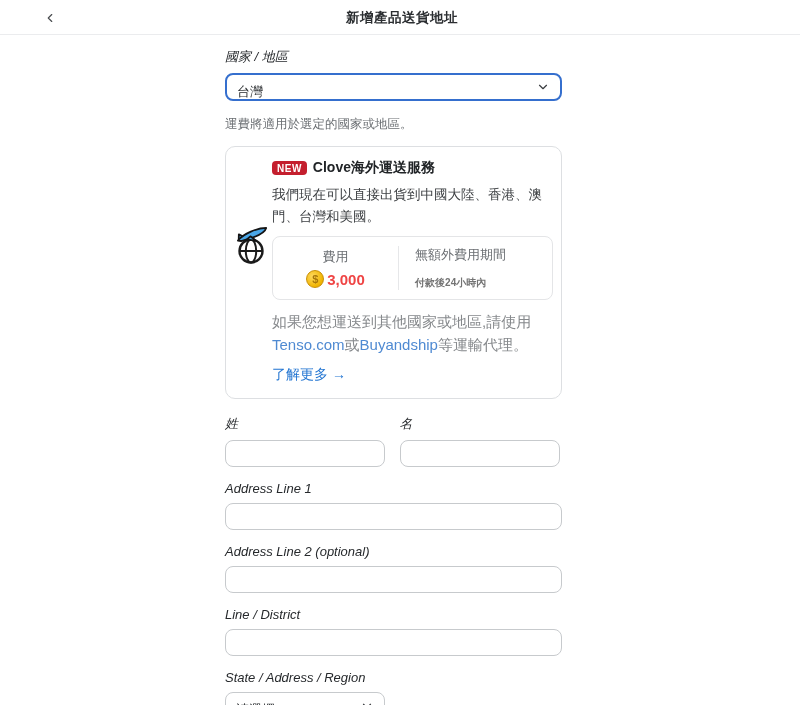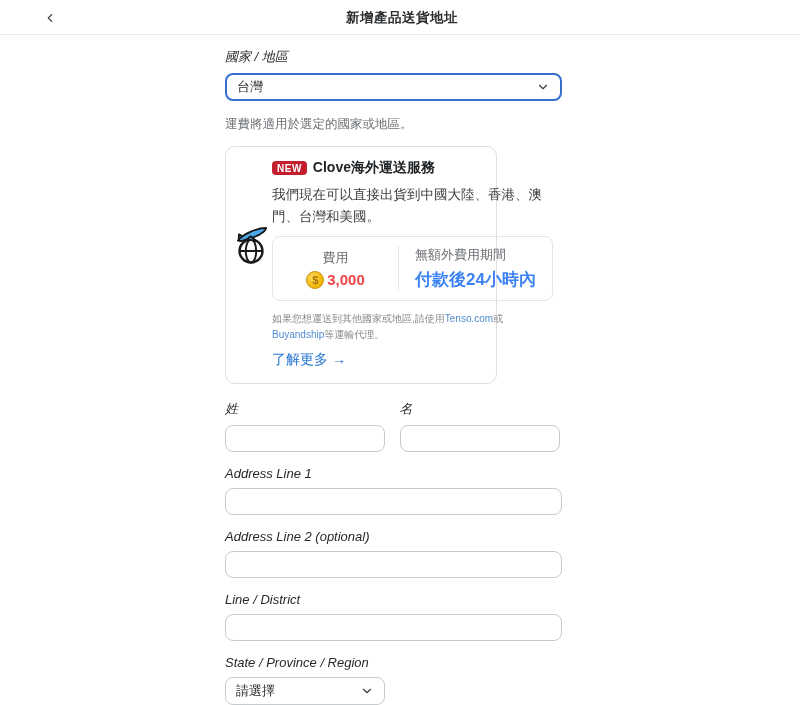--- a/index.html
+++ b/index.html
@@ -15,35 +15,35 @@
                   font-size: 13.5px; font-weight: 600; color: #2b2e31; letter-spacing: .5px; }
 
   
   .main { padding-left: 225px; padding-top: 13px; width: 562px; }
 
   .field-label { font-size: 13px; color: #26292c; margin-bottom: 7px; font-style: italic; }
   .mt { margin-top: 14px; }
 
   .select, .input {
     height: 28px; border: 1px solid #c7cacd; border-radius: 8px; background: #fff;
-    font-size: 13px; color: #26292c; padding: 0 10px; width: 337px;
-    display: flex; align-items: center; position: relative;
+    font-size: 13px; color: #26292c; padding: 8px 10px; width: 337px;
+    display: flex; align-items: flex-start; position: relative;
   }
   .input { height: 27px; }
   input.input { display: inline-block; line-height: 25px; }
   input.input::placeholder { color: #9aa0a5; opacity: 1; }
   .select { cursor: pointer; }
   .select .chev { position: absolute; right: 10px; top: 50%; margin-top: -7px; color: #3a3d40; }
   .select.focused { border: 2px solid #356fce; height: 28px; }
   .select.small, .input.small { width: 160px; }
 
   .helper { font-size: 12.5px; color: #6a6e72; margin-top: 15px; }
 
   
-  .card { margin-top: 13px; width: 272px; border: 1px solid #dddfe2; border-radius: 10px;
+  .card { margin-top: 13px; width: 337px; border: 1px solid #dddfe2; border-radius: 10px;
           position: relative; padding: 12px 10px 14px 46px; }
   .card-icon { position: absolute; left: 6px; top: 76px; width: 40px; height: 44px; }
   .badge-row { display: flex; align-items: center; gap: 6px; }
   .new-badge { background: #c41f2e; color: #fff; font-size: 10px; font-weight: 700;
                border-radius: 4px; padding: 2px 5px 1px; letter-spacing: .5px; }
   .promo-title { font-size: 14px; font-weight: 700; color: #212427; }
   .promo-desc { margin-top: 7px; font-size: 13.5px; color: #3b3e41; line-height: 1.6; width: 272px; }
 
   .fee-box { margin-top: 9px; border: 1px solid #e4e5e7; border-radius: 8px;
              display: flex; align-items: center; padding: 9px 0; width: 281px; }
@@ -51,23 +51,23 @@
   .fee-divider { width: 1px; align-self: stretch; background: #e6e7e9; }
   .fee-label { font-size: 13px; color: #6a6e72; }
   .fee-amount-row { margin-top: 4px; display: flex; align-items: center; justify-content: center; gap: 3px; }
   .coin { width: 18px; height: 18px; border-radius: 50%;
           background: radial-gradient(circle at 35% 35%, #ffd95e, #f0b400 70%, #cf9400);
           border: 1px solid #c98f07; color: #a8770a; font-size: 11px; font-weight: 700;
           display: flex; align-items: center; justify-content: center; }
   .fee-amount { font-size: 15px; font-weight: 700; color: #ef4444; }
   .fee-col.right { text-align: left; padding-left: 16px; flex: 1 1 55%; }
   .fee-period-label { font-size: 13px; color: #6a6e72; }
-  .fee-period-value { margin-top: 4px; font-size: 17px; font-weight: 700; color: #3b82f6; }
+  .fee-period-value { margin-top: 12px; font-size: 10px; font-weight: 700; color: #737373; }
 
-  .note { margin-top: 10px; font-size: 10px; color: #86898c; line-height: 1.55; width: 281px; }
+  .note { margin-top: 10px; font-size: 15px; color: #86898c; line-height: 1.55; width: 281px; }
   .note .lnk { color: #4f8ad2; cursor: pointer; }
   .learn-more { margin-top: 9px; font-size: 14px; color: #2476d2; cursor: pointer; display: inline-block; }
 
   
   .row-2 { display: flex; gap: 12px; margin-top: 16px; }
   .col { width: 163px; }
 
   svg { display: block; }
 </style>
 </head>
@@ -150,21 +150,21 @@
 
   <div class="field-label mt">Address Line 1</div>
   <input class="input" value="" style="">
 
   <div class="field-label mt">Address Line 2 (optional)</div>
   <input class="input" value="" style="">
 
   <div class="field-label mt">Line / District</div>
   <input class="input" value="" style="">
 
-  <div class="field-label mt">State / Province / Region</div>
+  <div class="field-label mt">State / Address / Region</div>
   <div class="select small">
     <span>請選擇</span>
     <span class="chev">
       <svg width="14" height="14" viewBox="0 0 24 24" fill="none" stroke="currentColor" stroke-width="2" stroke-linecap="round" stroke-linejoin="round">
         <polyline points="6 9 12 15 18 9"></polyline>
       </svg>
     </span>
   </div>
 
   

